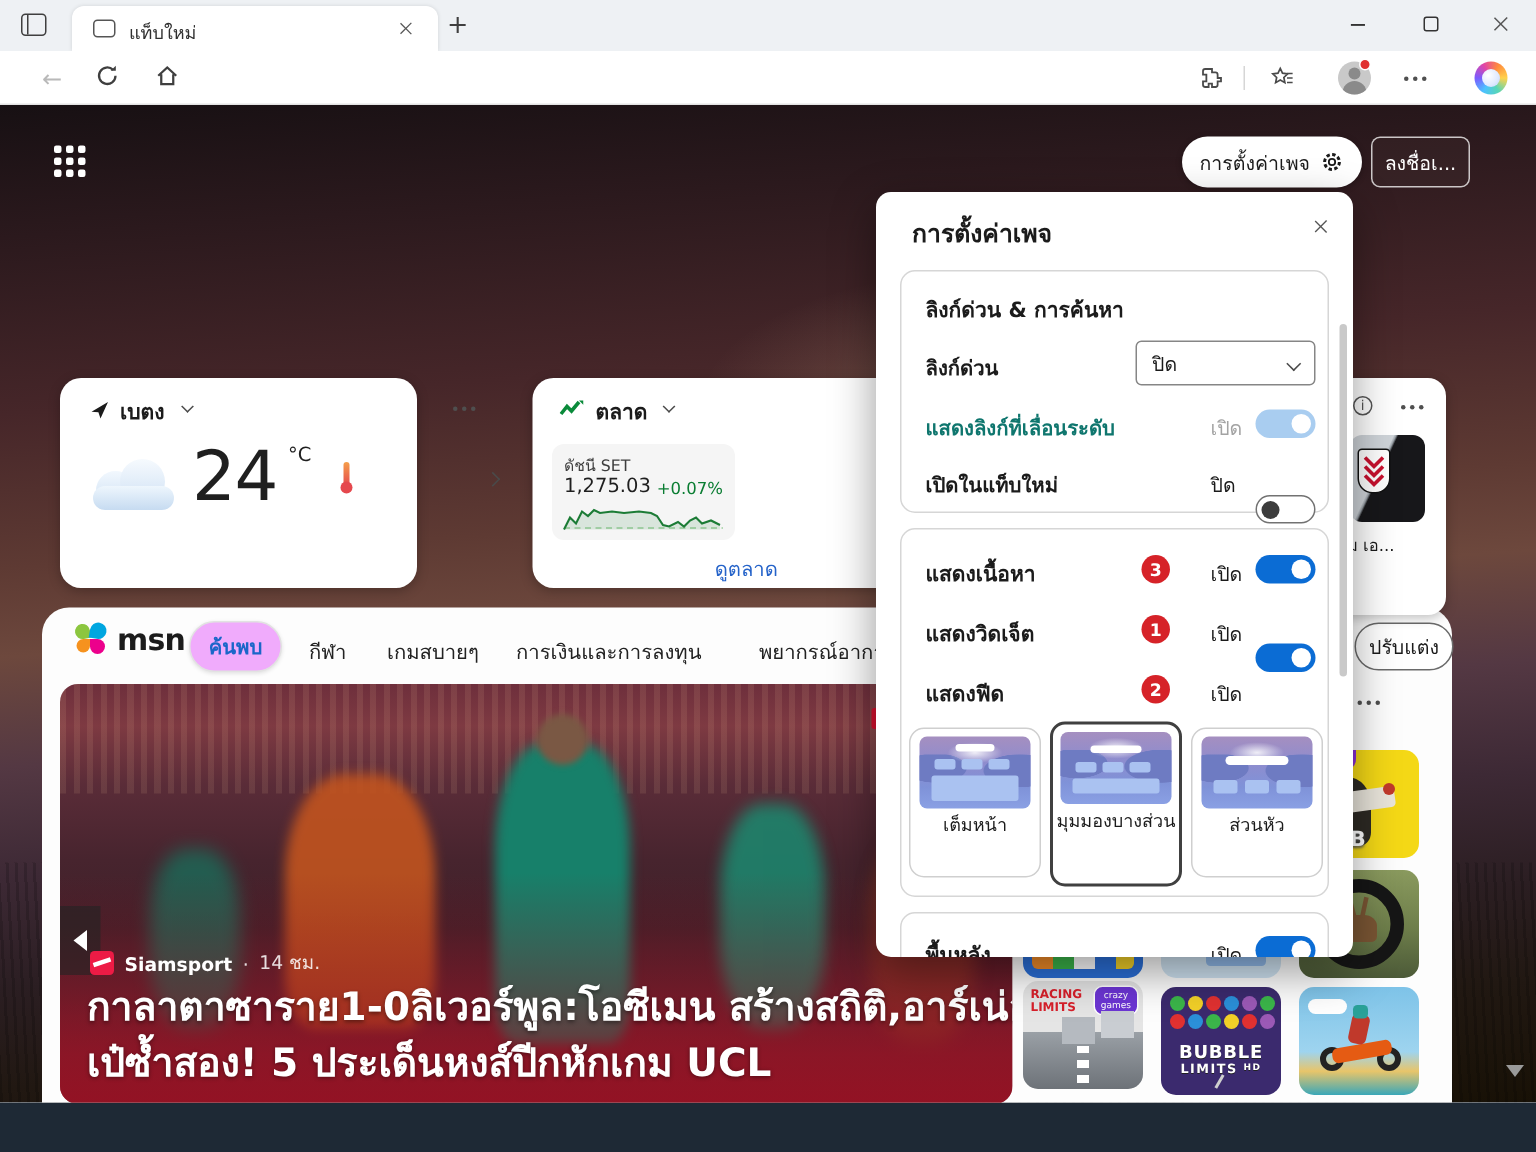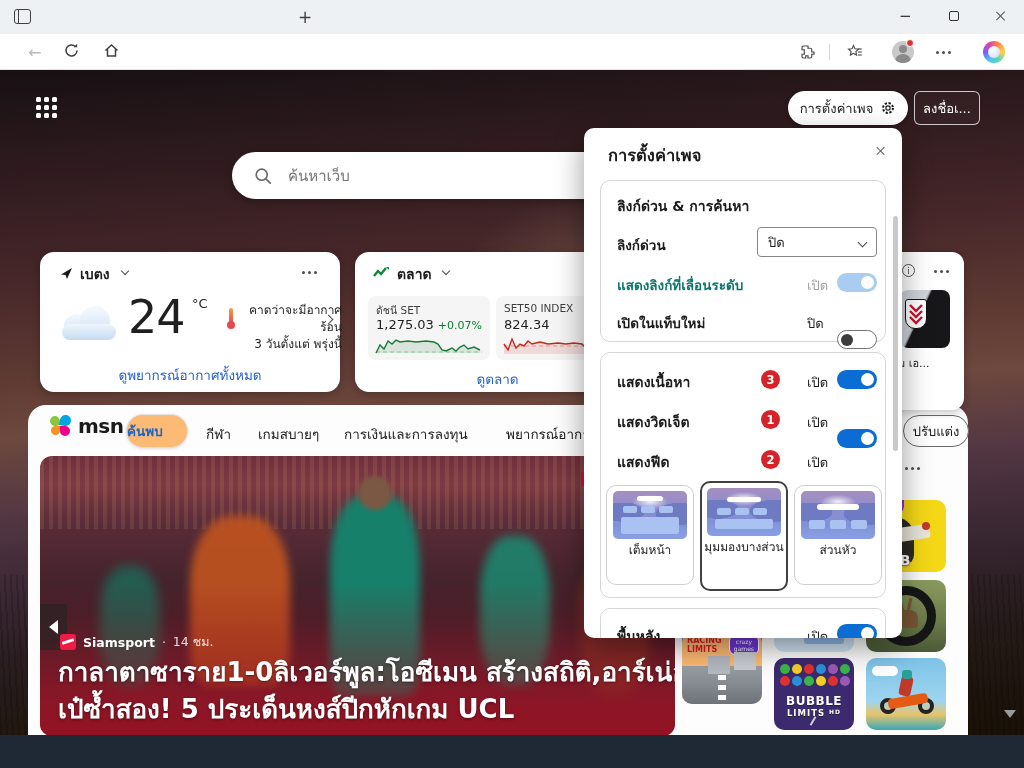--- a/index.html
+++ b/index.html
@@ -68,20 +68,25 @@
 </style>
 </head>
 <body>
 
 <div id="screen">
 
   <div id="tabbar">
     <div class="a" style="left:14px;top:9px;width:17px;height:15px;border:1.7px solid #3f3f3f;border-radius:3px;">
         <div style="width:4px;height:100%;border-right:1.7px solid #3f3f3f;"></div>
       </div>
+    <div id="tab">
+      <div class="a" style="left:14px;top:9px;width:15px;height:12px;border:1.4px solid #555;border-radius:3px;"></div>
+      <div class="a tabtitle" style="left:38px;top:8px;">แท็บใหม่</div>
+      <div class="a xicon" style="left:218px;top:10px;transform:scale(.85);"></div>
+    </div>
     <div class="a" style="left:298px;top:9px;font-size:17px;color:#3f3f3f;line-height:16px;">+</div>
     <div class="a wctl" style="left:899px;top:7px;font-size:15px;color:#333;">−</div>
     <div class="a" style="left:949px;top:11px;width:10px;height:10px;border:1.4px solid #333;border-radius:2px;"></div>
     <div class="a xicon" style="left:996px;top:11px;"></div>
   </div>
 
   <div id="toolbar">
     <div class="a" style="left:28px;top:9px;font-size:16px;color:#b9b9b9;">←</div>
     <svg class="a" style="left:63px;top:8px;" width="17" height="17" viewBox="0 0 17 17">
         <path d="M14 8.5a5.5 5.5 0 1 1-1.6-3.9" fill="none" stroke="#3f3f3f" stroke-width="1.5"></path>
@@ -142,54 +147,42 @@
       <span>การตั้งค่าเพจ</span>
       <svg width="16" height="16" viewBox="0 0 24 24">
           <circle cx="12" cy="12" r="3.2" fill="none" stroke="#1b1b1b" stroke-width="1.8"></circle>
           <circle cx="12" cy="12" r="7.4" fill="none" stroke="#1b1b1b" stroke-width="3" stroke-dasharray="3.4 2.4"></circle>
         </svg>
     </div>
     <div class="a" style="left:914px;top:21px;width:66px;height:34px;border:1px solid rgba(255,255,255,.75);border-radius:6px;background:rgba(70,50,50,.25);display:flex;align-items:center;justify-content:center;color:#fff;font-size:13px;z-index:6;">
       <span>ลงชื่อเ...</span>
     </div>
 
-    <div class="a" style="left:232px;top:82px;width:462px;height:47px;background:#fff;border-radius:24px;box-shadow:0 2px 10px rgba(0,0,0,.3);display:flex;align-items:center;padding:0 22px;gap:16px;z-index:4;">
-      <svg width="18" height="18" viewBox="0 0 14 14">
-          <circle cx="6" cy="6" r="4.3" fill="none" stroke="#6a6a6a" stroke-width="1.3"></circle>
-          <line x1="9.3" y1="9.3" x2="13" y2="13" stroke="#6a6a6a" stroke-width="1.3"></line>
-        </svg>
-      <span style="font-size:15px;color:#767676;">ค้นหาเว็บ</span>
-    </div>
-
-    <div class="a card" style="left:40px;top:182px;width:300px;height:140px;z-index:4;">
+
+    <div class="a card" style="left:40px;top:182px;width:238px;height:140px;z-index:4;">
       <svg class="a" style="left:20px;top:15px;" width="13" height="13" viewBox="0 0 13 13">
           <path d="M1 7.5 12 1 7 12 5.6 7.9z" fill="#1b1b1b"></path>
         </svg>
       <div class="a" style="left:40px;top:11px;font-size:14px;font-weight:600;color:#1b1b1b;">เบตง</div>
       <span class="a chev" style="left:82px;top:16px;width:6px;height:6px;"></span>
       <div class="a dots" style="left:262px;top:18px;"></div>
 
       <div class="a" style="left:18px;top:52px;width:62px;height:36px;">
         <div style="position:absolute;left:6px;top:10px;width:26px;height:26px;border-radius:50%;background:linear-gradient(180deg,#f2f8fe,#c9ddf2);"></div>
         <div style="position:absolute;left:22px;top:2px;width:30px;height:30px;border-radius:50%;background:linear-gradient(180deg,#f6fafe,#cfe1f4);"></div>
         <div style="position:absolute;left:4px;top:20px;width:54px;height:16px;border-radius:9px;background:linear-gradient(180deg,#eef6fd,#c6dbf1);"></div>
       </div>
       <div class="a" style="left:88px;top:38px;font-size:46px;color:#1f1f1f;letter-spacing:-1px;">24</div>
       <div class="a" style="left:152px;top:44px;font-size:13px;color:#1f1f1f;">°C</div>
 
       <div class="a" style="left:186px;top:56px;width:10px;height:22px;">
         <div style="position:absolute;left:3px;top:0;width:4px;height:16px;border-radius:2px;background:linear-gradient(180deg,#f59f4a,#e5484d);"></div>
         <div style="position:absolute;left:1px;top:13px;width:8px;height:8px;border-radius:50%;background:#e5484d;"></div>
       </div>
-      <div class="a" style="left:202px;top:50px;width:100px;text-align:right;font-size:12px;color:#1f1f1f;line-height:17px;">
-        <div>คาดว่าจะมีอากาศร้อน</div>
-        <div>3 วันตั้งแต่ พรุ่งนี้</div>
-      </div>
       <span class="a chev" style="left:285px;top:64px;transform:rotate(-45deg);"></span>
-      <div class="a bluelink" style="left:0;top:112px;width:300px;text-align:center;font-size:13.5px;">ดูพยากรณ์อากาศทั้งหมด</div>
     </div>
 
     <div class="a card" style="left:355px;top:182px;width:285px;height:140px;z-index:4;">
       <svg class="a" style="left:18px;top:14px;" width="16" height="14" viewBox="0 0 16 14">
           <path d="M1 10l4-5 3 3 5-6" fill="none" stroke="#0a8a3a" stroke-width="2.4"></path>
           <path d="M13 1h3v3z" fill="#0a8a3a"></path>
         </svg>
       <div class="a" style="left:42px;top:11px;font-size:14px;font-weight:600;color:#1b1b1b;">ตลาด</div>
       <span class="a chev" style="left:88px;top:16px;width:6px;height:6px;"></span>
 
@@ -197,30 +190,20 @@
         <div class="a mininame" style="left:8px;top:6px;">ดัชนี SET</div>
         <div class="a minival" style="left:8px;top:21px;">1,275.03</div>
         <div class="a" style="right:8px;top:23px;font-size:11px;color:#0a7d32;">+0.07%</div>
         <svg class="a" style="left:6px;top:40px;" width="110" height="20" viewBox="0 0 110 20">
           <line x1="2" y1="16" x2="108" y2="16" stroke="#9fcf9f" stroke-width="1" stroke-dasharray="4 3"></line>
           <path d="M2 17 6 9 10 13 14 5 18 8 22 4 26 6 34 5 42 6 52 5 60 6 64 8 68 14 72 15 78 12 82 15 86 11 90 9 94 13 100 11 106 14" fill="none" stroke="#1c7c36" stroke-width="1.4"></path>
           <path d="M2 17 6 9 10 13 14 5 18 8 22 4 26 6 34 5 42 6 52 5 60 6 64 8 68 14 72 15 78 12 82 15 86 11 90 9 94 13 100 11 106 14 106 17z" fill="#1c7c36" opacity=".13"></path>
         </svg>
       </div>
 
-      <div class="mini" style="left:141px;top:44px;width:122px;height:64px;">
-        <div class="a mininame" style="left:8px;top:6px;">SET50 INDEX</div>
-        <div class="a minival" style="left:8px;top:21px;">824.34</div>
-        <div class="a" style="right:4px;top:23px;font-size:11px;color:#c42b1c;">-0.</div>
-        <svg class="a" style="left:6px;top:40px;" width="110" height="20" viewBox="0 0 110 20">
-          <line x1="2" y1="10" x2="108" y2="10" stroke="#e0a9a2" stroke-width="1" stroke-dasharray="4 3"></line>
-          <path d="M2 8 6 14 10 3 14 12 18 8 22 10 26 5 30 8 38 6 46 8 56 7 64 8 72 7 80 8 84 12 88 14 92 12 96 15 100 12 106 14" fill="none" stroke="#c42b1c" stroke-width="1.4"></path>
-          <path d="M2 8 6 14 10 3 14 12 18 8 22 10 26 5 30 8 38 6 46 8 56 7 64 8 72 7 80 8 84 12 88 14 92 12 96 15 100 12 106 14 106 18 2 18z" fill="#c42b1c" opacity=".13"></path>
-        </svg>
-      </div>
       <div class="a bluelink" style="left:70px;top:116px;width:145px;text-align:center;font-size:13.5px;">ดูตลาด</div>
     </div>
 
     <div class="a card" style="left:876px;top:182px;width:88px;height:158px;z-index:3;border-radius:12px;">
       <div class="a" style="left:26px;top:12px;width:13px;height:13px;border:1.3px solid #555;border-radius:50%;font-size:9px;color:#555;text-align:center;line-height:13px;">i</div>
       <div class="a dots" style="left:58px;top:17px;"></div>
       <div class="a" style="left:24px;top:38px;width:50px;height:58px;border-radius:8px;overflow:hidden;background:linear-gradient(115deg,#cfd4d9 38%,#9aa1a8 40%,#17171a 42%);">
         <div style="position:absolute;left:5px;top:9px;width:22px;height:30px;background:#fff;border:1.5px solid #111;border-radius:3px 3px 10px 10px;"></div>
         <svg style="position:absolute;left:8px;top:13px;" width="16" height="22" viewBox="0 0 16 22">
             <path d="M2 2l6 6 6-6M2 8l6 6 6-6M2 14l6 6 6-6" fill="none" stroke="#c8102e" stroke-width="2.4"></path>
@@ -233,21 +216,21 @@
 
     <div class="a" style="left:48px;top:344px;z-index:2;display:flex;align-items:center;gap:6px;">
       <div style="position:relative;width:24px;height:22px;">
         <div style="position:absolute;left:2px;top:1px;width:10px;height:10px;border-radius:50% 50% 0 50%;background:#8cc63f;transform:rotate(-10deg);"></div>
         <div style="position:absolute;left:12px;top:0;width:11px;height:11px;border-radius:50% 50% 50% 0;background:#00a6e0;transform:rotate(10deg);"></div>
         <div style="position:absolute;left:3px;top:11px;width:9px;height:9px;border-radius:50% 0 50% 50%;background:#f6921e;"></div>
         <div style="position:absolute;left:12px;top:11px;width:10px;height:10px;border-radius:0 50% 50% 50%;background:#ec008c;"></div>
       </div>
       <span style="font-size:20px;font-weight:bold;color:#1b1b1b;letter-spacing:-.5px;">msn</span>
     </div>
-    <div class="a" style="left:126px;top:344px;width:62px;height:34px;background:#fdba74;border:1px solid #e2e2e2;border-radius:17px;box-shadow:0 1px 3px rgba(0,0,0,.12);display:flex;align-items:center;font-size:13.5px;font-weight:600;color:#1a66c9;z-index:2;">
+    <div class="a" style="left:126px;top:344px;width:62px;height:34px;background:#f0abfc;border:1px solid #e2e2e2;border-radius:17px;box-shadow:0 1px 3px rgba(0,0,0,.12);display:flex;align-items:center;justify-content:center;font-size:13.5px;font-weight:600;color:#1a66c9;z-index:2;">
       <span>ค้นพบ</span>
     </div>
     <div class="a" style="left:206px;top:353px;font-size:13.5px;color:#222;z-index:2;">กีฬา</div>
     <div class="a" style="left:258px;top:353px;font-size:13.5px;color:#222;z-index:2;">เกมสบายๆ</div>
     <div class="a" style="left:344px;top:353px;font-size:13.5px;color:#222;z-index:2;">การเงินและการลงทุน</div>
     <div class="a" style="left:506px;top:353px;font-size:13.5px;color:#222;z-index:2;">พยากรณ์อากาศ</div>
     <div class="a" style="left:903px;top:345px;width:66px;height:32px;border:1px solid #6a6a6a;border-radius:16px;background:#fff;display:flex;align-items:center;justify-content:center;font-size:13px;color:#1b1b1b;z-index:2;">
       <span>ปรับแต่ง</span>
     </div>
 
@@ -303,21 +286,21 @@
       <div style="position:absolute;left:34px;top:18px;width:34px;height:22px;background:#f2a9c4;border-radius:4px;"></div>
       <div style="position:absolute;left:30px;bottom:8px;width:40px;height:14px;background:#8fb8e8;border-radius:3px;"></div>
     </div>
     <div class="tile" style="left:866px;top:510px;background:linear-gradient(180deg,#8a9a5e 0%,#6d7d4a 55%,#4c5a38 100%);z-index:2;">
       <div style="position:absolute;left:10px;top:6px;width:60px;height:60px;border:9px solid #161616;border-radius:50%;"></div>
       <div style="position:absolute;left:30px;top:30px;width:22px;height:18px;background:#7a5634;border-radius:40% 40% 20% 20%;"></div>
       <div style="position:absolute;left:34px;top:20px;width:3px;height:12px;background:#7a5634;transform:rotate(-15deg);"></div>
       <div style="position:absolute;left:42px;top:18px;width:3px;height:14px;background:#7a5634;transform:rotate(12deg);"></div>
     </div>
 
-    <div class="tile" style="left:682px;top:562px;background:#fdba74;z-index:2;">
+    <div class="tile" style="left:682px;top:584px;background:#e5e5e5;z-index:2;">
       <div style="position:absolute;left:5px;top:4px;color:#d81f2a;font-size:8px;font-weight:bold;line-height:9px;">
         <div>RACING</div>
           <div>LIMITS</div>
       </div>
       <div style="position:absolute;right:3px;top:3px;background:#6c35d4;border:1px solid #fff;border-radius:6px;color:#fff;font-size:6px;line-height:7px;padding:2px 4px;text-align:center;">
         <div>crazy</div>
           <div>games</div>
       </div>
       <div style="position:absolute;left:0;bottom:0;width:100%;height:38px;background:linear-gradient(180deg,#9aa0a6,#6d7278);"></div>
       <div style="position:absolute;left:36px;bottom:4px;width:8px;height:30px;background:repeating-linear-gradient(0deg,#fff 0 5px,transparent 5px 10px);"></div>

